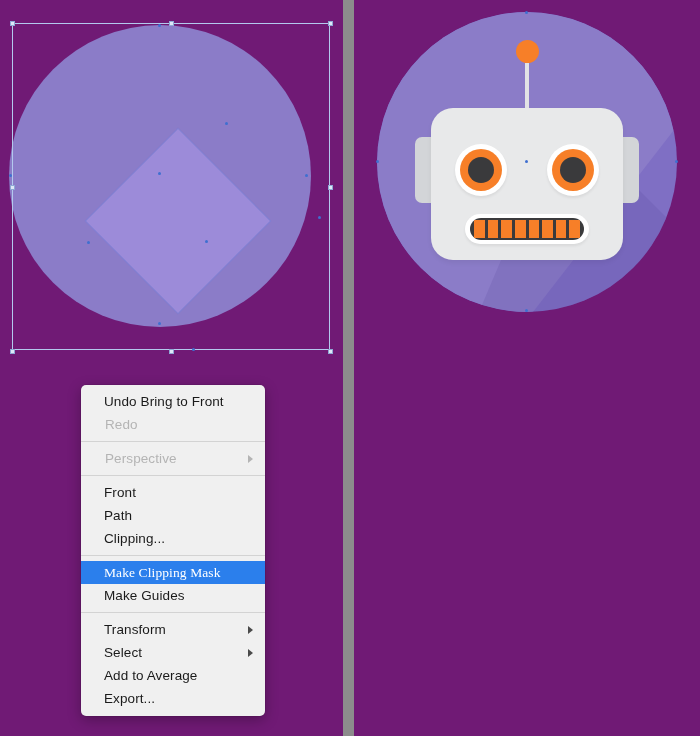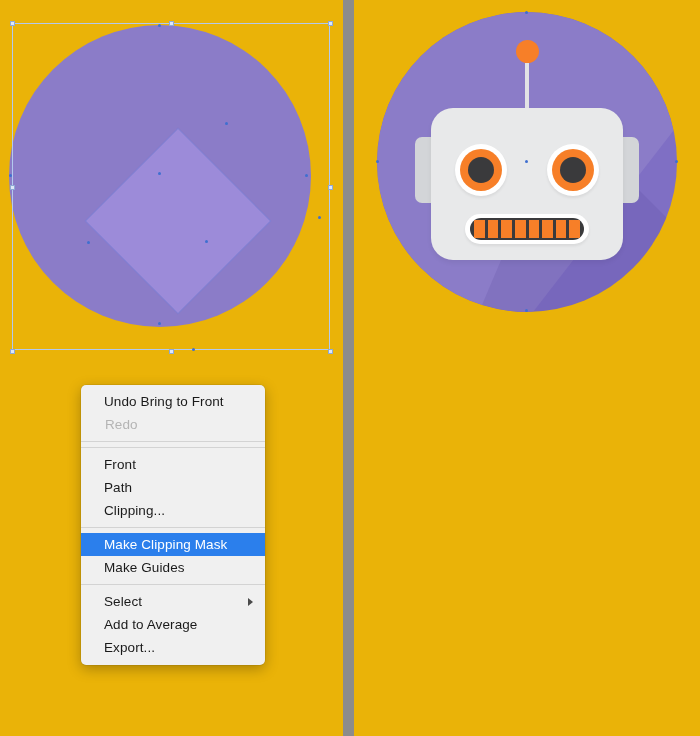--- a/index.html
+++ b/index.html
@@ -13,21 +13,21 @@
     position: relative;
     overflow: hidden;
     font-family: "Liberation Sans", sans-serif;
     -webkit-font-smoothing: antialiased;
   }
 
   
   #canvas-root {
     position: absolute;
     inset: 0;
-    background: #eab308;
+    background: #701a75;
   }
   #panel-divider {
     position: absolute;
     left: 343px;
     top: 0;
     width: 11px;
     height: 736px;
     background: #8c8c8c;
   }
 
@@ -253,20 +253,21 @@
     padding: 3px 10px 3px 23px;
     line-height: 17px;
     position: relative;
     white-space: nowrap;
     letter-spacing: 0.1px;
   }
   .menu-item.disabled { color: #b4b4b4; padding-left: 24px; }
   .menu-item.highlighted {
     background: #2b7fec;
     color: #ffffff;
+    font-family: Liberation Serif, serif;
   }
   .menu-separator {
     height: 1px;
     background: #d3d3d3;
     margin: 5px 0 5px 0;
   }
   .submenu-arrow {
     position: absolute;
     right: 12px;
     top: 50%;
@@ -361,26 +362,28 @@
       <div class="robot-anchor" style="left:298px; top:148px;"></div>
       <div class="robot-anchor" style="left:148px; top:297px;"></div>
       <div class="robot-anchor" style="left:148px; top:148px;"></div>
     </div>
   </div>
 
   <div id="context-menu">
       <div class="menu-item">Undo Bring to Front</div>
       <div class="menu-item disabled">Redo</div>
       <div class="menu-separator"></div>
+      <div class="menu-item disabled">Perspective<span class="submenu-arrow"></span></div>
       <div class="menu-separator"></div>
       <div class="menu-item">Front</div>
       <div class="menu-item">Path</div>
       <div class="menu-item">Clipping...</div>
       <div class="menu-separator"></div>
       <div class="menu-item highlighted">Make Clipping Mask</div>
       <div class="menu-item">Make Guides</div>
       <div class="menu-separator"></div>
+      <div class="menu-item">Transform<span class="submenu-arrow"></span></div>
       <div class="menu-item">Select<span class="submenu-arrow"></span></div>
       <div class="menu-item">Add to Average</div>
       <div class="menu-item">Export...</div>
     </div>
 
 </div>
 
 </body></html>

